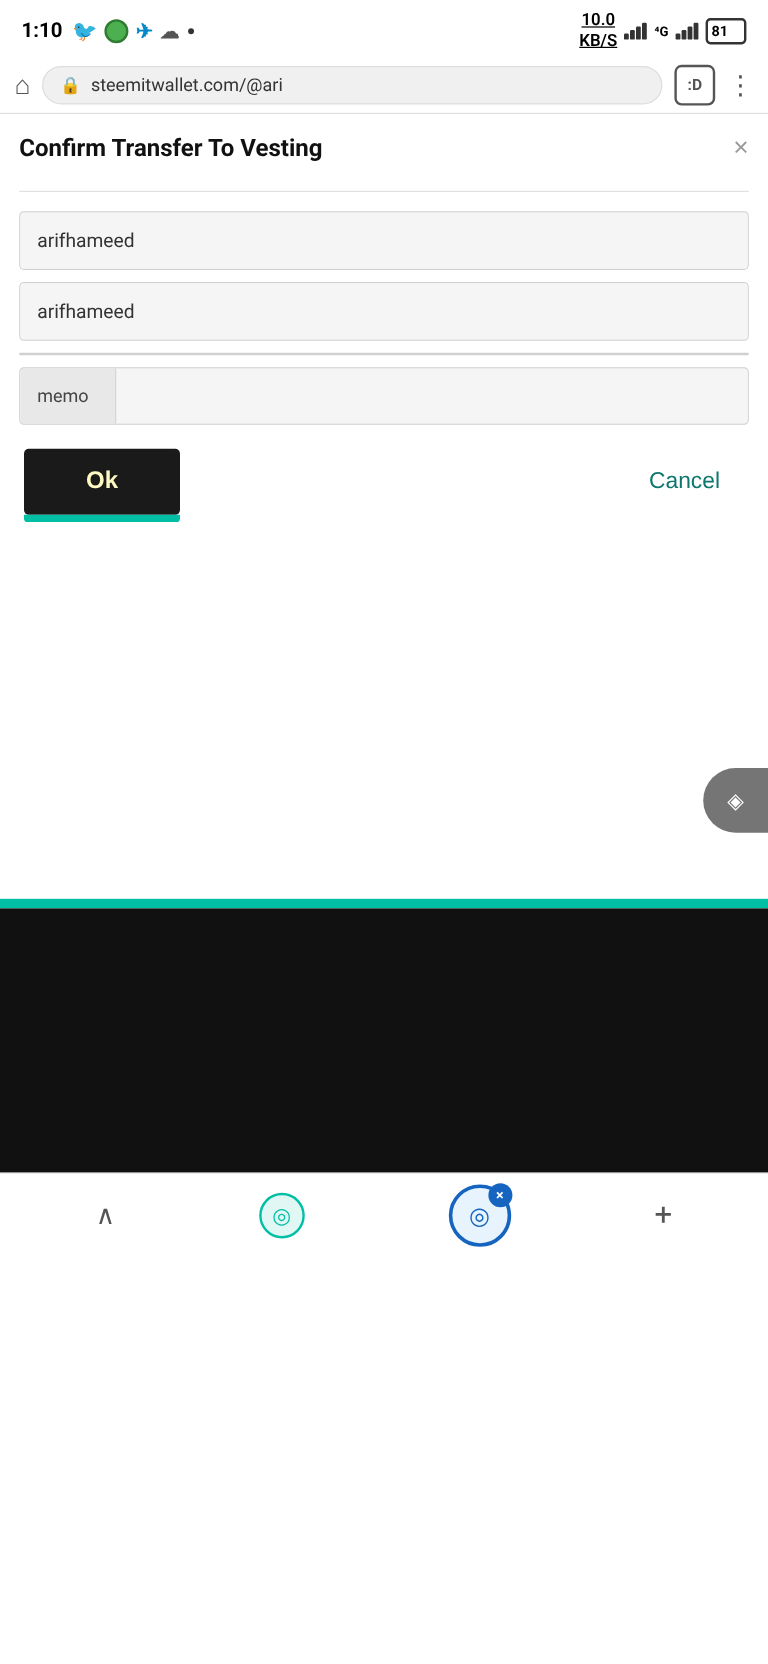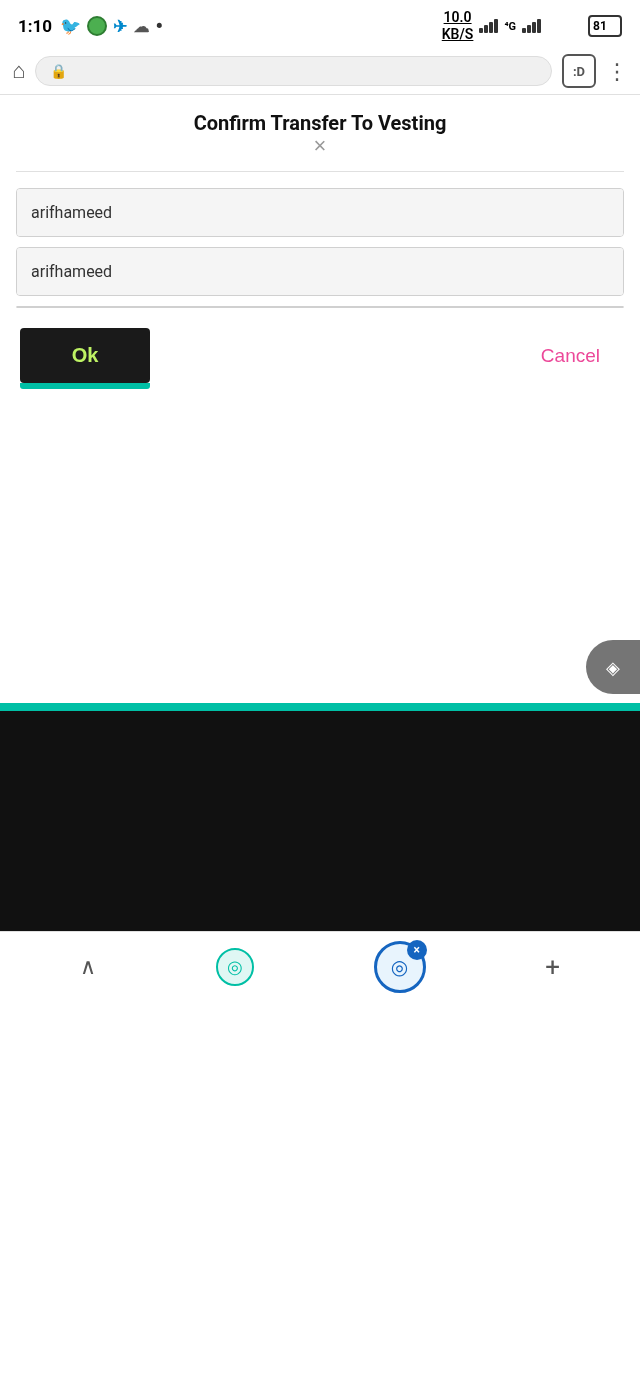--- a/index.html
+++ b/index.html
@@ -41,21 +41,21 @@
     .signal-bars span {
       background: #333;
       width: 4px;
       display: inline-block;
       border-radius: 1px;
     }
     .battery-container {
       display: flex; align-items: center;
       border: 2px solid #333; border-radius: 4px; padding: 2px 3px;
       position: relative; gap: 2px;
-      font-size: 12px; font-weight: 700; min-width: 34px; margin-left: 41px;
+      font-size: 12px; font-weight: 700; min-width: 34px;
     }
     .battery-label { font-size: 12px; font-weight: 700; }
 
     
     .browser-bar {
       background: #fff;
       display: flex;
       align-items: center;
       padding: 6px 12px;
       gap: 10px;
@@ -85,22 +85,21 @@
 
     
     .dialog-container {
       background: #fff;
       padding: 16px 16px 20px 16px;
     }
     .dialog-header {
       display: flex;
       align-items: center;
       justify-content: space-between;
-      margin-bottom: 14px;
-      flex-direction: column;
+      margin-bottom: 24px;
     }
     .dialog-title {
       font-size: 20px;
       font-weight: 700;
       color: #111;
     }
     .close-btn {
       font-size: 22px;
       color: #999;
       cursor: pointer;
@@ -147,21 +146,21 @@
     
     .button-row {
       display: flex;
       align-items: center;
       justify-content: space-between;
       margin-top: 20px;
       padding: 0 4px;
     }
     .ok-btn {
       background: #1a1a1a;
-      color: #bef264;
+      color: #fef9c3;
       font-size: 20px;
       font-weight: 700;
       padding: 16px 48px;
       border: none;
       border-radius: 4px;
       cursor: pointer;
       position: relative;
       min-width: 130px;
       text-align: center;
     }
@@ -172,21 +171,21 @@
       left: 0;
       right: 0;
       height: 6px;
       background: #00bfa5;
       border-radius: 0 0 3px 3px;
     }
     .cancel-btn {
       background: none;
       border: none;
       font-size: 19px;
-      color: #ec4899;
+      color: #0f766e;
       cursor: pointer;
       padding: 16px 20px;
     }
 
     
     .floating-btn {
       position: absolute;
       right: 0;
       top: 640px;
       width: 54px;
@@ -321,20 +320,21 @@
       <div class="battery-container">
         <span class="battery-label">81</span>
       </div>
     </div>
   </div>
 
   <div class="browser-bar">
     <span class="home-icon">⌂</span>
     <div class="url-bar">
       <span class="lock-icon">🔒</span>
+      <span class="url-text">steemitwallet.com/@ari</span>
     </div>
     <div class="tab-switcher">
       <span>:D</span>
     </div>
     <span class="menu-dots">⋮</span>
   </div>
 
   <div class="dialog-container">
     <div class="dialog-header">
       <span class="dialog-title">Confirm Transfer To Vesting</span>
@@ -346,20 +346,24 @@
       <div class="form-value">arifhameed</div>
     </div>
 
     <div class="form-row">
       <div class="form-value">arifhameed</div>
     </div>
 
     <div class="form-row">
     </div>
 
+    <div class="form-row">
+      <div class="form-label">memo</div>
+      <div class="form-value empty"></div>
+    </div>
 
     <div class="button-row">
       <button class="ok-btn">Ok</button>
       <button class="cancel-btn">Cancel</button>
     </div>
   </div>
 
   <div class="floating-btn" style="position:absolute; right:0; top:640px;">
     <span class="floating-btn-inner">◈</span>
   </div>

